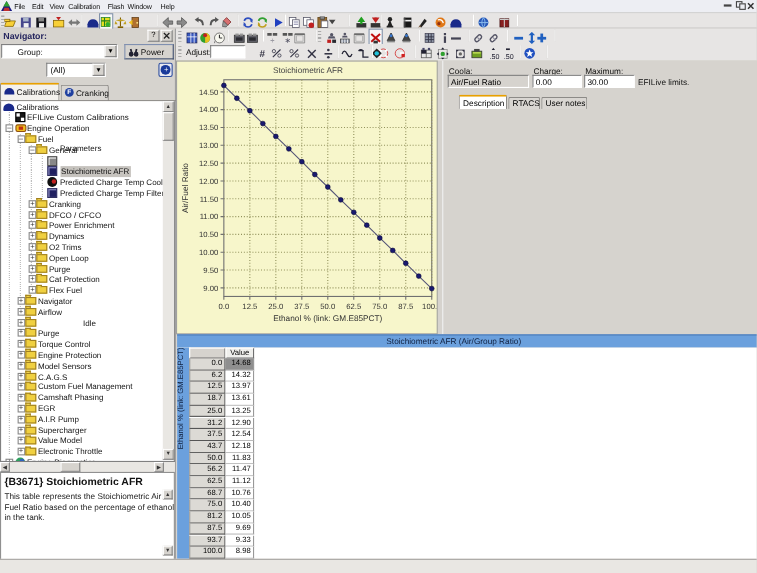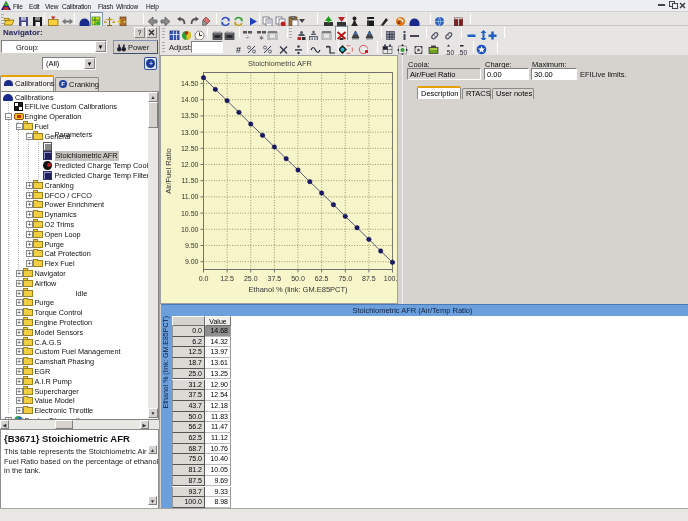--- a/index.html
+++ b/index.html
@@ -713,21 +713,21 @@
   <div class="abs" style="left:177px;top:15px;font-size:7.5px;color:#111;">EFILive limits.</div>
 
   <div class="abs" style="left:12px;top:33px;width:286px;height:11px;">
     <div class="abs" style="left:2px;top:-2px;width:44px;height:13px;background:#fff;border:1px solid #8c8a87;border-bottom:none;border-top:2px solid #e8a000;border-radius:2px 2px 0 0;font-size:7.5px;padding:1px 0 0 3px;">Description</div>
     <div class="abs" style="left:47px;top:0px;width:29px;height:11px;background:#d9d6d2;border:1px solid #8c8a87;border-bottom:none;border-radius:2px 2px 0 0;font-size:7.5px;padding:0 0 0 3px;">RTACS</div>
     <div class="abs" style="left:77px;top:0px;width:42px;height:11px;background:#d9d6d2;border:1px solid #8c8a87;border-bottom:none;border-radius:2px 2px 0 0;font-size:7.5px;padding:0 0 0 3px;white-space:nowrap;">User notes</div>
   </div>
 
 </div>
 
-<div class="abs" style="left:161px;top:304px;width:527px;height:12px;background:#6ba0dd;border-top:1px solid #4a7ab8;text-align:center;text-indent:-24px;font-size:7.5px;line-height:11px;color:#102040;">Stoichiometric AFR (Air/Temp Ratio)</div>
+<div class="abs" style="left:161px;top:304px;width:527px;height:12px;background:#6ba0dd;border-top:1px solid #4a7ab8;text-align:center;text-indent:-24px;font-size:7.5px;line-height:11px;color:#102040;">Stoichiometric AFR (Air/Group Ratio)</div>
 
 <div class="abs" style="left:161px;top:316px;width:527px;height:192px;background:#fff;">
   <div class="abs" style="left:0;top:0;width:11px;height:192px;background:#6ba0dd;">
     <div class="abs" style="left:-40px;top:41px;width:92px;height:11px;transform:rotate(-90deg);font-size:7px;color:#102040;white-space:nowrap;">Ethanol % (link: GM.E85PCT)</div>
   </div>
   <div class="abs" id="datatable" style="left:11px;top:0;width:70px;height:192px;">
       <div class="abs" style="left:0;top:0;width:33px;height:10px;background:#d6d3ce;border:1px solid;border-color:#fff #707070 #707070 #fff;"></div>
       <div class="abs" style="left:33px;top:0;width:26px;height:10px;background:#efefec;border:1px solid;border-color:#fff #707070 #707070 #fff;font-size:7px;text-align:center;line-height:9px;">Value</div>
       <div class="abs" style="left:0;top:10px;width:33px;height:10.7px;background:#dcdad5;border-right:1px solid #555;border-bottom:1px solid #555;border-left:1px solid #999;font-size:7px;text-align:right;line-height:10.7px;padding-right:2px;">0.0</div>
       <div class="abs" style="left:33px;top:10px;width:26px;height:10.7px;background:#8f8f8f;border-right:1px solid #999;border-bottom:1px solid #bbb;font-size:7px;text-align:right;line-height:10.7px;padding-right:2px;">14.68</div>

